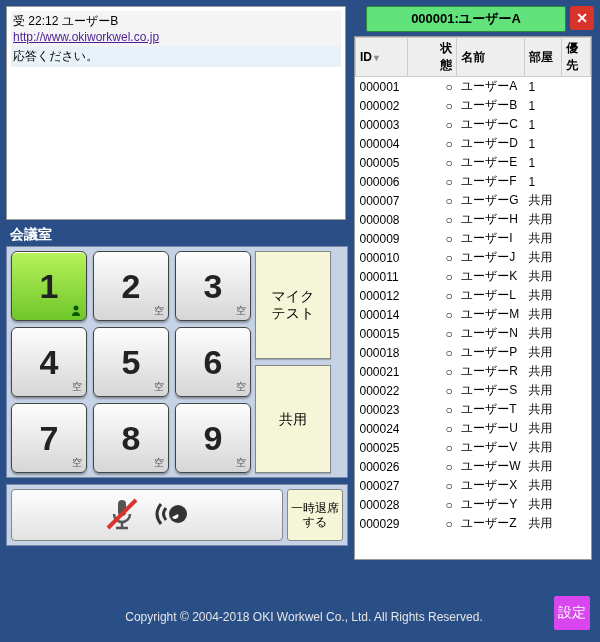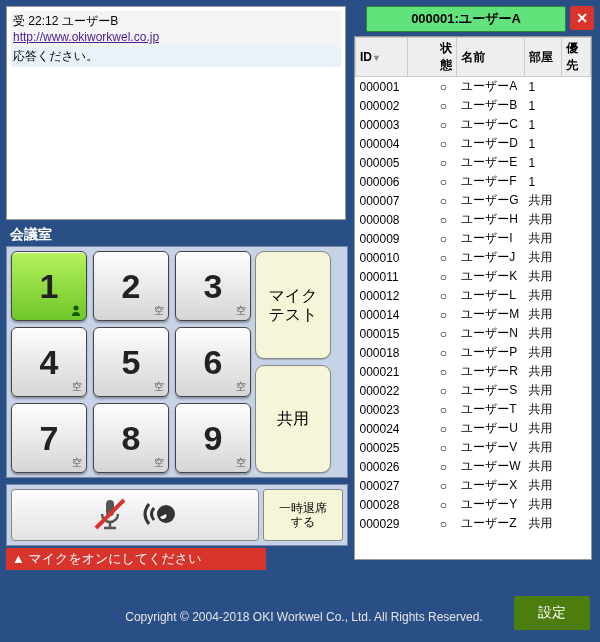--- a/index.html
+++ b/index.html
@@ -11,59 +11,59 @@
   .chatlog a { color: #4c1d95; text-decoration: underline; }
   .rightcol { flex: 1; display: flex; flex-direction: column; }
   .userheader { display: flex; gap: 4px; margin-bottom: 16px; }
   .selecteduser { flex: 1; background: #62e27a; border: 1px solid #2a8a3a; text-align: center; font-weight: bold; padding: 3px 0; font-size: 13px; border-radius: 2px; }
   .closebtn { width: 24px; height: 24px; background: #d9342b; color: #fff; font-weight: bold; border: none; border-radius: 3px; cursor: pointer; font-size: 14px; }
   .userlist-wrap { position: absolute; left: 354px; top: 36px; right: 8px; bottom: 82px; background: #fff; border: 1px solid #999; overflow-y: scroll; }
   table.userlist { width: 100%; border-collapse: collapse; font-size: 12px; }
   .userlist th { background: #eee; border: 1px solid #ccc; padding: 2px 4px; text-align: left; font-weight: bold; position: sticky; top: 0; }
   .userlist td { padding: 1px 4px; white-space: nowrap; }
   .userlist th:nth-child(1), .userlist td:nth-child(1) { width: 56px; }
-  .userlist th:nth-child(2), .userlist td:nth-child(2) { width: 36px; text-align: left; padding-left: 32px; }
+  .userlist th:nth-child(2), .userlist td:nth-child(2) { width: 36px; text-align: right; padding-left: 32px; }
   .userlist th:nth-child(4), .userlist td:nth-child(4) { width: 42px; }
   .userlist th:nth-child(5), .userlist td:nth-child(5) { width: 36px; }
   .sort-arrow { color:#888; font-size:9px; }
 
   .midsection { position: absolute; top: 224px; left: 6px; width: 342px; }
   .mid-title { color: #fff; font-size: 14px; font-weight: bold; padding: 2px 4px; }
   .padarea { background: #c6d3e6; border: 1px solid #7a8aa8; padding: 4px; display: flex; gap: 4px; }
   .keypad { display: grid; grid-template-columns: repeat(3, 76px); grid-template-rows: repeat(3, 70px); gap: 6px; }
   .keybtn {
     position: relative; border-radius: 6px; font-size: 34px; font-weight: bold; color: #222;
     background: linear-gradient(#fdfdfd, #d6d6d6); border: 1px solid #444;
     box-shadow: inset 0 1px 0 #fff, 0 2px 2px rgba(0,0,0,.3); cursor: pointer;
     display:flex; align-items:center; justify-content:center;
   }
   .keybtn.occupied { background: linear-gradient(#b6f25b, #6fc72a); }
   .keybtn .sub { position: absolute; right: 4px; bottom: 2px; font-size: 10px; font-weight: normal; color: #1a4; }
   .keybtn.occupied .sub { color:#0a5a00; }
   .keybtn .sub.vac { color:#555; }
   .pad-side { display: flex; flex-direction: column; gap: 6px; width: 76px; }
   .sidebtn {
-    flex: 1; background: #f5f5d8; border: 1px solid #888; border-radius: 9px;
-    font-size: 16px; cursor: pointer; line-height: 1.2; display:flex; align-items:center; justify-content:center; text-align:center;
+    flex: 1; background: #f5f5d8; border: 1px solid #888; border-radius: 0;
+    font-size: 14px; cursor: pointer; line-height: 1.2; display:flex; align-items:center; justify-content:center; text-align:center;
     box-shadow: 0 1px 1px rgba(0,0,0,.2);
   }
 
   .microw { margin-top: 6px; background: #c6d3e6; border: 1px solid #7a8aa8; padding: 4px; display: flex; gap: 4px; align-items: stretch; }
   .micbtn {
     flex: 1; height: 52px; background: linear-gradient(#fdfdfd,#e2e2e2); border: 1px solid #888; border-radius: 4px;
     display:flex; align-items:center; justify-content:center; gap: 10px; cursor:pointer;
   }
   .micbtn svg { width: 40px; height: 40px; }
-  .leavebtn { width: 80px; background: #f5f5d8; border:1px solid #888; border-radius:3px; font-size:12px; cursor:pointer; line-height:1.2; }
+  .leavebtn { width: 56px; background: #f5f5d8; border:1px solid #888; border-radius:3px; font-size:12px; cursor:pointer; line-height:1.2; }
 
   .warnbar { margin-top: 2px; background: #d9342b; color: #fff; font-size: 13px; padding: 2px 6px; width: 260px; }
   .warnbar::before { content: "▲ "; }
 
   .footer { position: absolute; left: 4px; bottom: 18px; width: 100%; text-align: center; color: #e5e5e5; font-size: 12px; }
-  .settings { position: absolute; right: 10px; bottom: 12px; background: #4d7c0f; color:#fff; border:none; padding: 8px 24px; font-size: 14px; cursor:pointer; border-radius:2px; }
+  .settings { position: absolute; right: 10px; bottom: 12px; background: #d946ef; color:#fff; border:none; padding: 8px 4px; font-size: 14px; cursor:pointer; border-radius:2px; }
 </style>
 </head>
 <body>
 
 <div class="top">
   <div class="chatlog">
     <div class="msg1">
       <div>受 22:12 ユーザーB</div>
       <a href="#">http://www.okiworkwel.co.jp</a>
     </div>
@@ -302,17 +302,16 @@
           <circle cx="26" cy="20" r="9" fill="#333"></circle>
           <path d="M26 20 a3 3 0 0 1 -6 3" fill="#fff"></path>
           <path d="M14 14 Q9 20 14 26" stroke="#333" stroke-width="3" fill="none"></path>
           <path d="M9 10 Q1 20 9 30" stroke="#333" stroke-width="3" fill="none"></path>
         </svg>
       </span>
     </button>
     <button class="leavebtn" style="white-space:pre-line">一時退席
 する</button>
   </div>
-  <div class="warnbar">マイクをオンにしてください</div>
 </div>
 
 <div class="footer">Copyright © 2004-2018 OKI Workwel Co., Ltd. All Rights Reserved.</div>
 <button class="settings">設定</button>
 
 </body></html>

